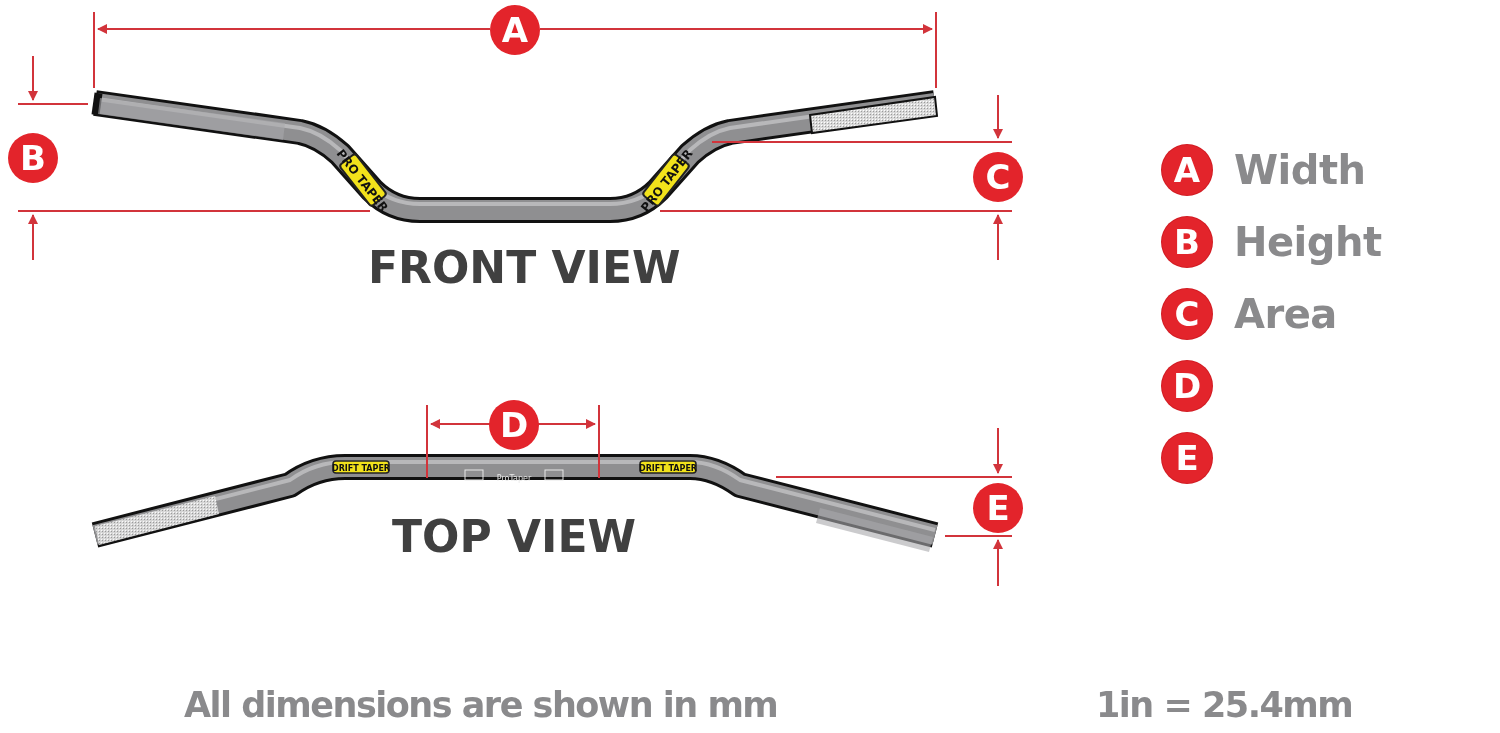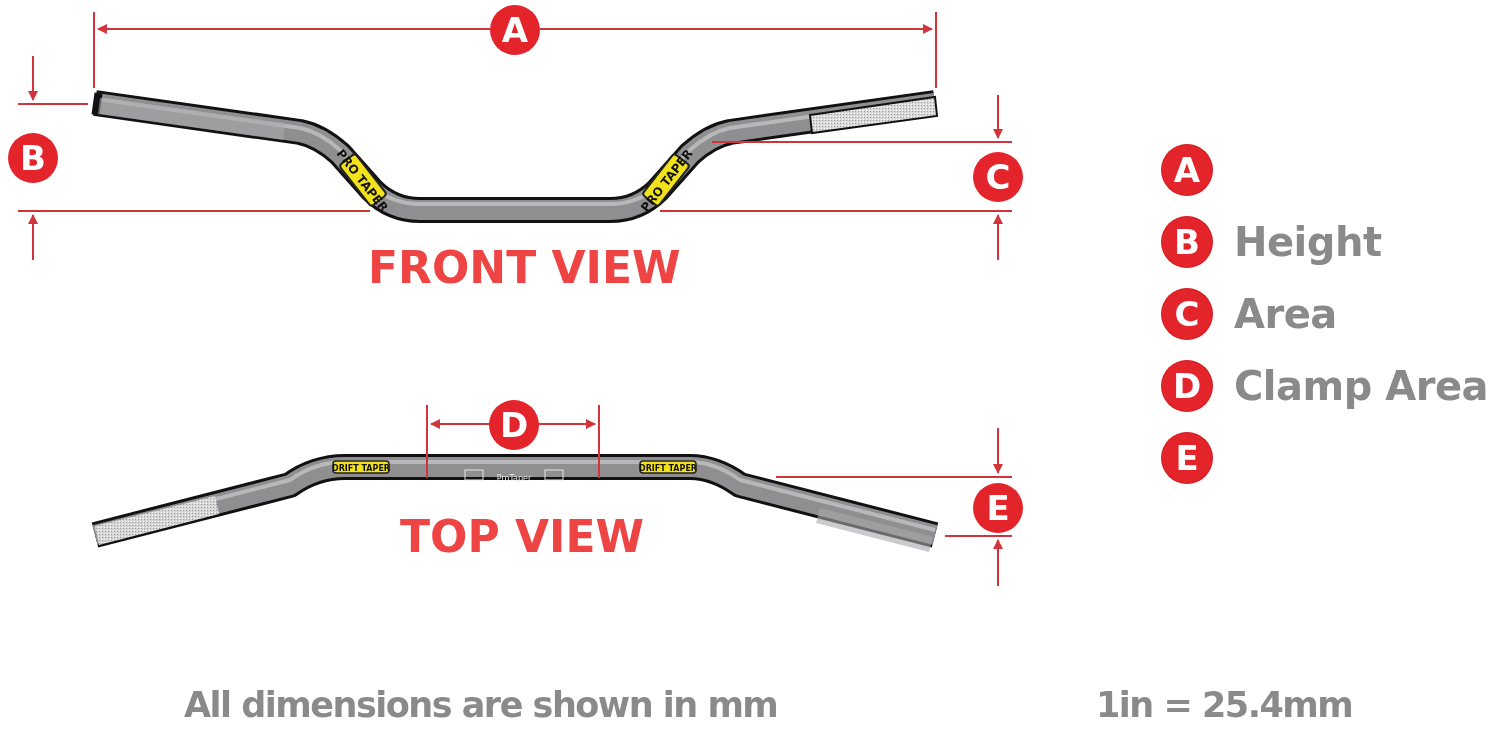--- a/index.html
+++ b/index.html
@@ -18,28 +18,28 @@
       position: absolute;
       left: 0;
       top: 0;
       width: 1500px;
       height: 733px;
     }
     .view-title {
       position: absolute;
       font-family: "DejaVu Sans", sans-serif;
       font-weight: bold;
-      color: #ef4444;
+      color: #404040;
       font-size: 44px;
       letter-spacing: 0px;
       white-space: nowrap;
       line-height: 1;
     }
     #front-title { left: 368px; top: 246px; }
-    #top-title { left: 400px; top: 515px; }
+    #top-title { left: 392px; top: 515px; }
 
     .legend {
       position: absolute;
       left: 1162px;
       top: 134px;
     }
     .legend-item {
       display: flex;
       align-items: center;
       height: 72px;
@@ -209,32 +209,32 @@
     <text class="svg-label" x="998" y="520" text-anchor="middle" font-size="34">E</text>
   </g>
 </svg>
 
 <div id="front-title" class="view-title">FRONT VIEW</div>
 <div id="top-title" class="view-title">TOP VIEW</div>
 
 <div class="legend">
   <div class="legend-item">
     <div class="legend-badge">A</div>
+    <div class="legend-label">Width</div>
   </div>
   <div class="legend-item">
     <div class="legend-badge">B</div>
     <div class="legend-label">Height</div>
   </div>
   <div class="legend-item">
     <div class="legend-badge">C</div>
     <div class="legend-label">Area</div>
   </div>
   <div class="legend-item">
     <div class="legend-badge">D</div>
-    <div class="legend-label">Clamp Area</div>
   </div>
   <div class="legend-item">
     <div class="legend-badge">E</div>
   </div>
 </div>
 
 <div id="footer-note" class="footer">All dimensions are shown in mm</div>
 <div id="footer-conv" class="footer">1in = 25.4mm</div>
 
 </body></html>

